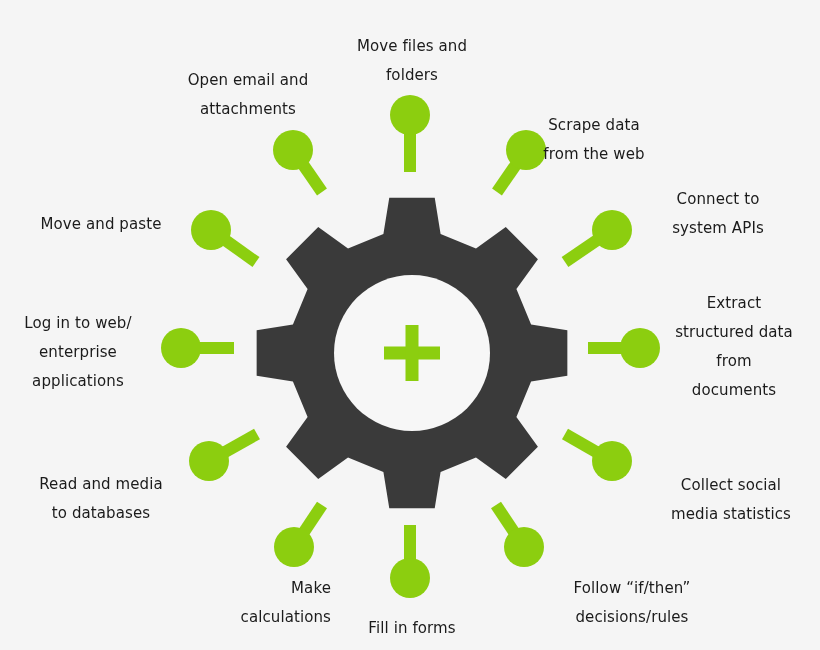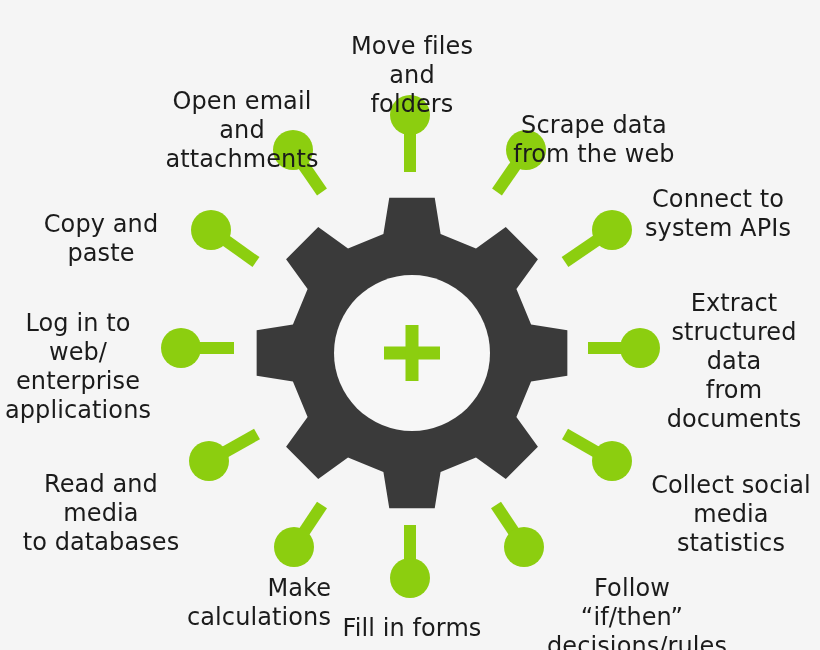--- a/index.html
+++ b/index.html
@@ -30,21 +30,21 @@
   #gear-layer {
     position: absolute;
     left: 0;
     top: 0;
     width: 820px;
     height: 650px;
   }
   .label {
     position: absolute;
     color: #1b1b1b;
-    font-size: 24px;
+    font-size: 15px;
     line-height: 29px;
     letter-spacing: 0.1px;
     white-space: pre-line;
     font-family: "DejaVu Sans", "Liberation Sans", sans-serif;
   }
   .label.c { text-align: center; }
   .label.l { text-align: center; }
 </style>
 </head>
 <body>
@@ -127,18 +127,18 @@
       <div class="label c" style="left: 547px; top: 574px; width: 170px;">Follow “if/then”
 decisions/rules</div>
       <div class="label c" style="left: 340px; top: 614px; width: 144px;">Fill in forms</div>
       <div class="label c" style="left: 175px; top: 574px; width: 156px; text-align: right;">Make
 calculations</div>
       <div class="label c" style="left: 14px; top: 470px; width: 174px;">Read and media
 to databases</div>
       <div class="label c" style="left: 2px; top: 309px; width: 152px;">Log in to web/
 enterprise
 applications</div>
-      <div class="label c" style="left: 16px; top: 210px; width: 170px;">Copy and paste</div>
-      <div class="label c" style="left: 154px; top: 66px; width: 176px; margin-top: 21px;">Open email and
+      <div class="label c" style="left: 16px; top: 210px; width: 170px;">Move and paste</div>
+      <div class="label c" style="left: 160px; top: 66px; width: 176px;">Open email and
 attachments</div>
     </div>
 
 </div>
 
 </body></html>

